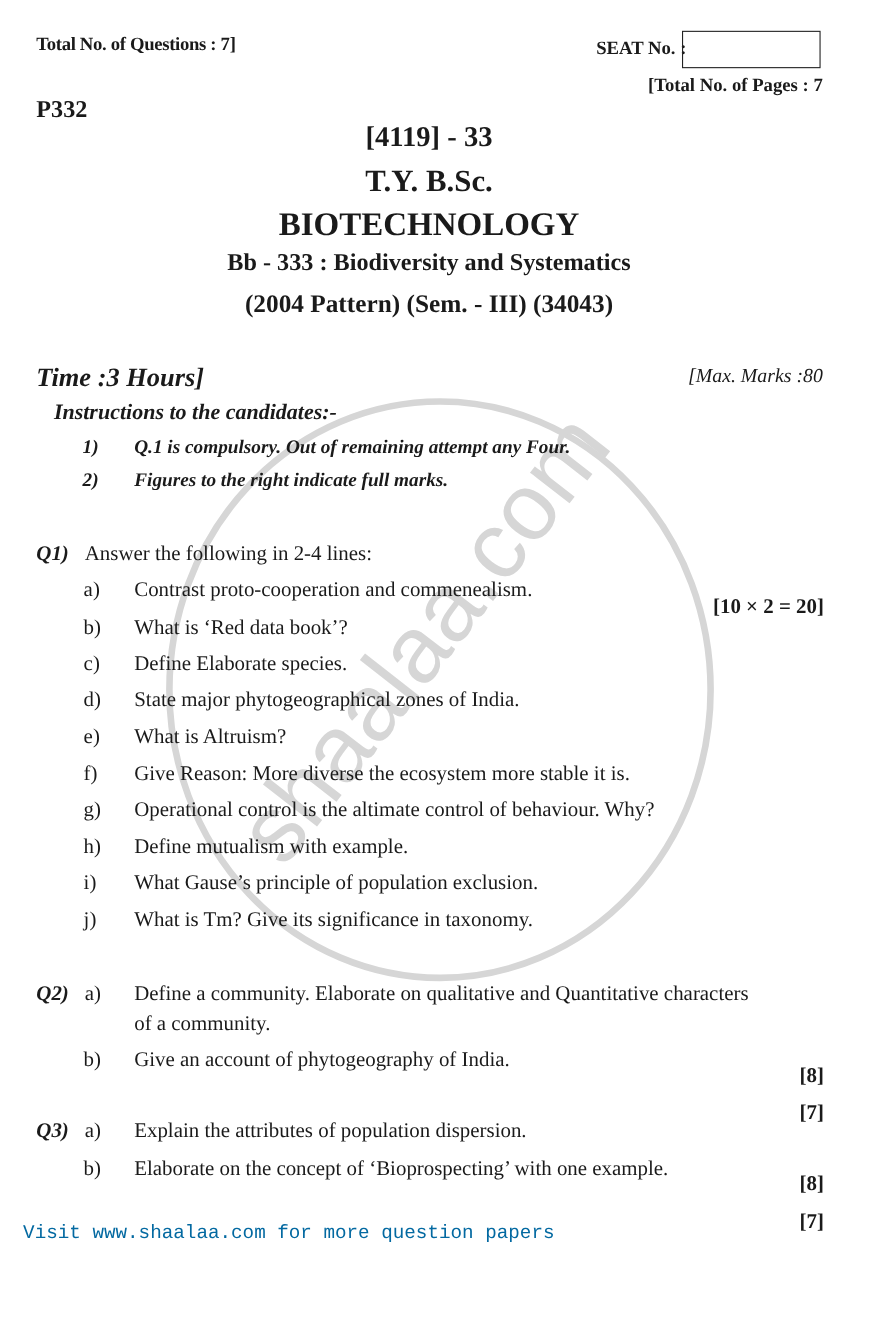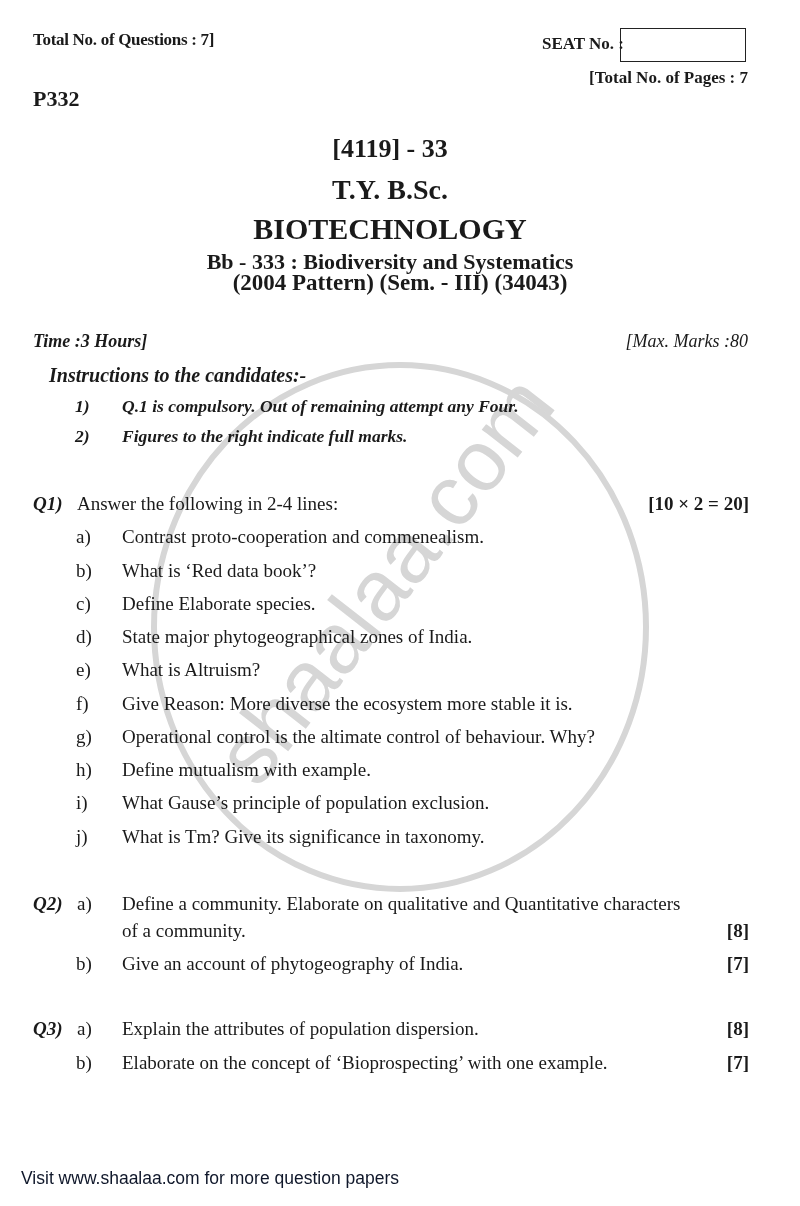--- a/index.html
+++ b/index.html
@@ -9,43 +9,43 @@
   }
   .abs { position: absolute; }
 
   
   .hdr-left-top { left: 33px; top: 30px; font-size: 17px; font-weight: bold; letter-spacing: -0.3px; }
   .hdr-code { left: 33px; top: 66px; font-size: 22px; font-weight: bold; margin-top: 20px; }
   .seat-label { left: 522px; top: 34px; font-size: 17px; font-weight: bold; margin-left: 20px; }
   .seat-box { left: 620px; top: 28px; width: 126px; height: 34px; border: 1.5px solid #222; box-sizing: border-box; }
   .pages { right: 52px; top: 68px; font-size: 17px; font-weight: bold; }
 
-  .center { left: 0; width: 780px; text-align: center; font-weight: bold; margin-top: 24px; }
+  .center { left: 0; width: 780px; text-align: center; font-weight: bold; }
   .t1 { top: 110px; font-size: 26px; }
   .t2 { top: 150px; font-size: 28px; }
   .t3 { top: 188px; font-size: 30px; }
   .t4 { top: 225px; font-size: 22px; }
-  .t5 { top: 246px; font-size: 23px; padding-left: 10px; }
+  .t5 { top: 264px; font-size: 23px; }
 
-  .time { left: 33px; top: 331px; font-size: 18px; font-weight: bold; font-style: italic; }
+  .time { left: 33px; top: 331px; font-size: 24px; font-weight: bold; font-style: italic; }
   .marks { right: 52px; top: 331px; font-size: 18px; font-weight: normal; font-style: italic; }
   .instr-h { left: 33px; top: 364px; font-size: 20px; font-weight: bold; font-style: italic; margin-left: 16px; }
   .instr { left: 75px; font-size: 17.5px; font-weight: bold; font-style: italic; }
   .instr .n { display: inline-block; width: 47px; }
 
   .q-line { position: absolute; left: 33px; width: 716px; font-size: 19px; }
   .qnum { position: absolute; left: 0; font-style: italic; font-weight: bold; }
   .qlabel { position: absolute; left: 44px; }
   .qtext { position: absolute; left: 89px; }
-  .qmark { position: absolute; right: 0; font-weight: bold; }
+  .qmark { position: absolute; right: 0; font-weight: bold; margin-top: 48px; }
   .sub { position: absolute; left: 76px; width: 673px; font-size: 19px; }
   .sub .lbl { position: absolute; left: 0; }
   .sub .txt { position: absolute; left: 46px; }
 
-  .footer-link { left: 21px; top: 1168px; font-family: Liberation Sans, sans-serif; font-size: 17.5px; color: #0f172a; }
+  .footer-link { left: 21px; top: 1111px; font-family: Liberation Mono, monospace; font-size: 17.5px; color: #0369a1; }
   .pto { right: 52px; top: 1219px; font-size: 18px; font-style: italic; font-weight: bold; }
 
   .watermark { left: 0; top: 0; width: 800px; height: 1206px; pointer-events: none; }
 </style>
 </head>
 <body>
 
 <svg class="abs watermark" viewBox="0 0 800 1206">
   <ellipse cx="400" cy="627" rx="246" ry="262" fill="none" stroke="#d6d6d6" stroke-width="6"></ellipse>
   <text x="0" y="0" transform="translate(258,790) rotate(-52)" font-family="Liberation Sans, DejaVu Sans, sans-serif" font-size="86" fill="#d6d6d6">shaalaa.com</text>

